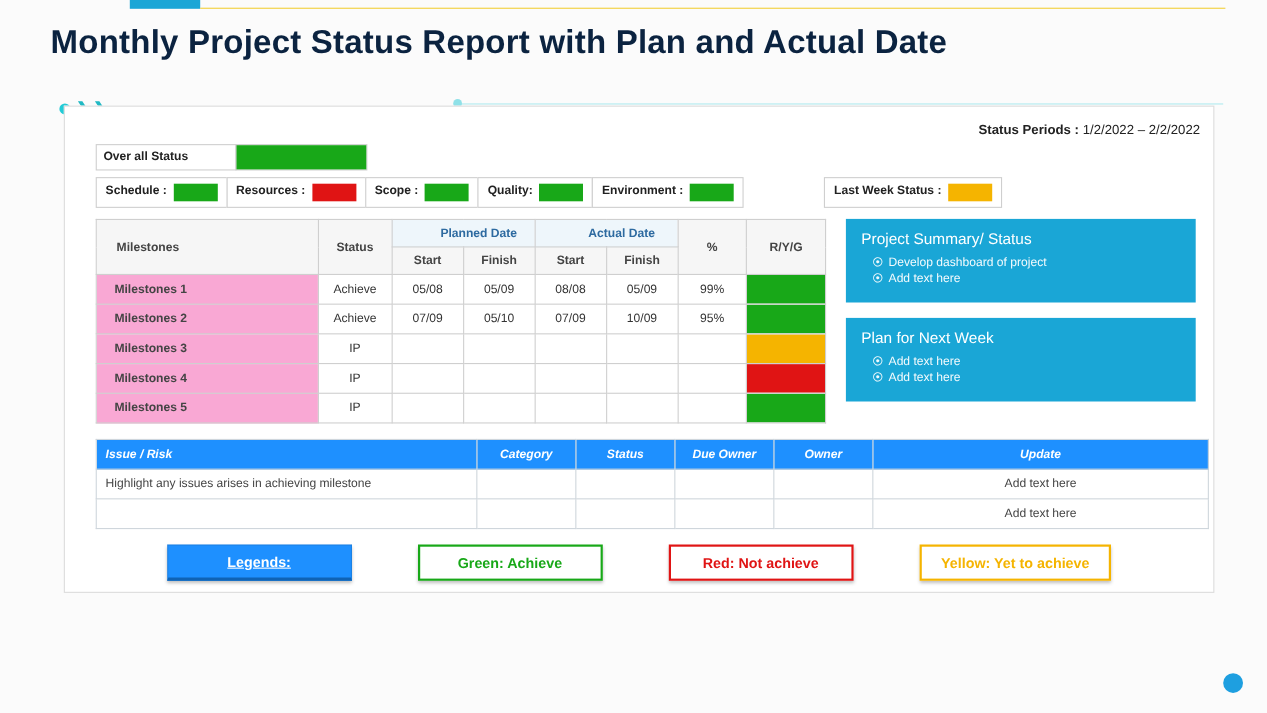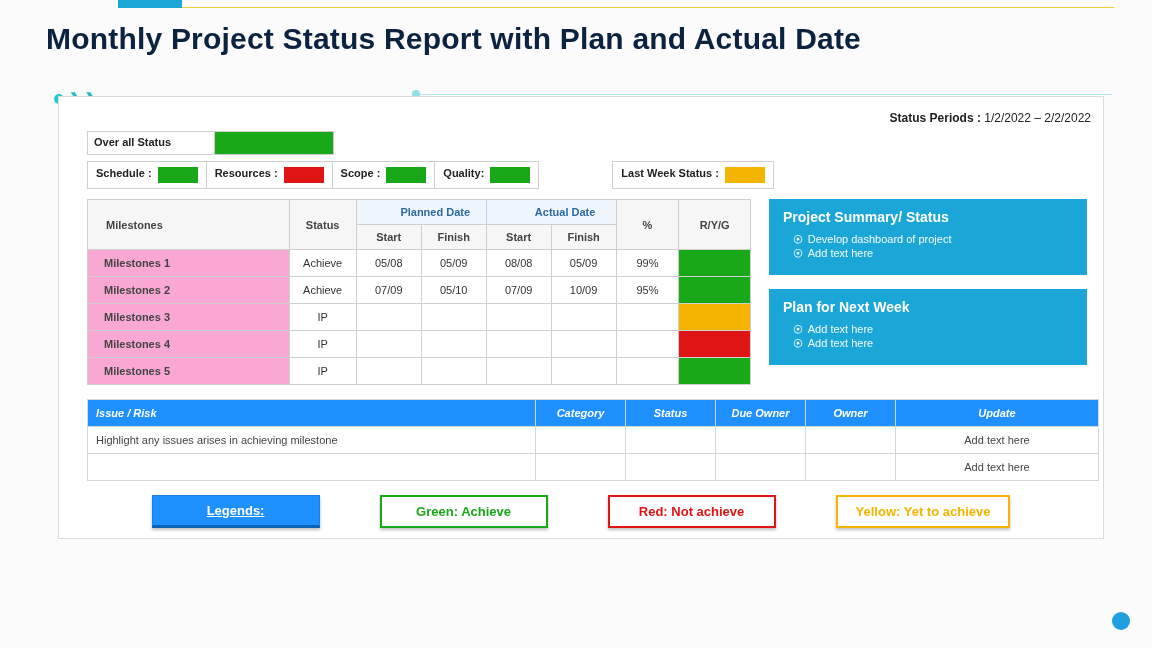--- a/index.html
+++ b/index.html
@@ -146,21 +146,21 @@
     gap: 14px;
   }
   .side-box {
     background: #1aa6d6;
     color: #fff;
     padding: 8px 14px 14px 14px;
   }
   .side-box h4 {
     margin: 2px 0 8px 0;
     font-size: 14px;
-    font-weight: 700;
+    font-weight: 400;
   }
   .side-box .line {
     font-size: 11px;
     margin: 2px 0 2px 10px;
     opacity: .95;
   }
   .side-box .line::before {
     content: "⦿ ";
     font-size: 10px;
     margin-right: 2px;
@@ -251,20 +251,24 @@
         <div class="cell-box">
           <span class="lbl">Resources :</span>
           <span class="swatch sw" style="background:#e01414;"></span>
         </div>
         <div class="cell-box">
           <span class="lbl">Scope :</span>
           <span class="swatch sw" style="background:#18a818;"></span>
         </div>
         <div class="cell-box">
           <span class="lbl">Quality:</span>
+          <span class="swatch sw" style="background:#18a818;"></span>
+        </div>
+        <div class="cell-box">
+          <span class="lbl">Environment :</span>
           <span class="swatch sw" style="background:#18a818;"></span>
         </div>
       </div>
     <div class="gap"></div>
     <div class="cell-box" style="margin-left:34px;">
       <span class="lbl">Last Week Status :</span>
       <span class="swatch sw" style="background:#f5b400;"></span>
     </div>
   </div>
 
@@ -364,21 +368,21 @@
             <div class="line">Add text here</div>
             <div class="line">Add text here</div>
           </div>
       </div>
     </div>
   </div>
 
   <table class="issue">
     <thead>
       <tr>
-        <th style="width:448px;text-align:left;">Issue / Risk</th>
+        <th style="width:346px;text-align:left;">Issue / Risk</th>
         <th style="width:90px;">Category</th>
         <th style="width:90px;">Status</th>
         <th style="width:90px;">Due Owner</th>
         <th style="width:90px;">Owner</th>
         <th>Update</th>
       </tr>
     </thead>
     <tbody id="issue-body">
         <tr>
           <td class="left">Highlight any issues arises in achieving milestone</td>

